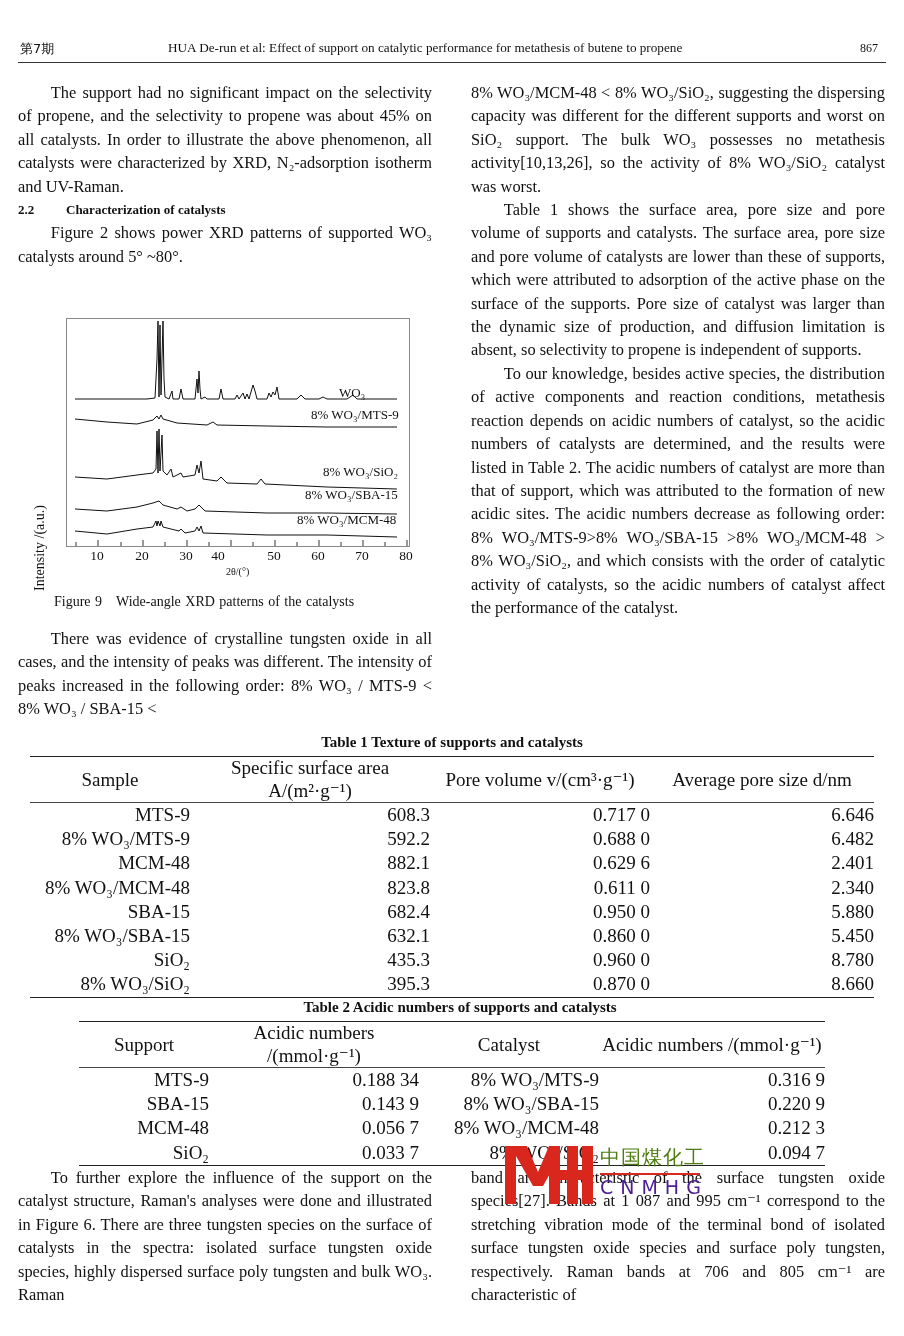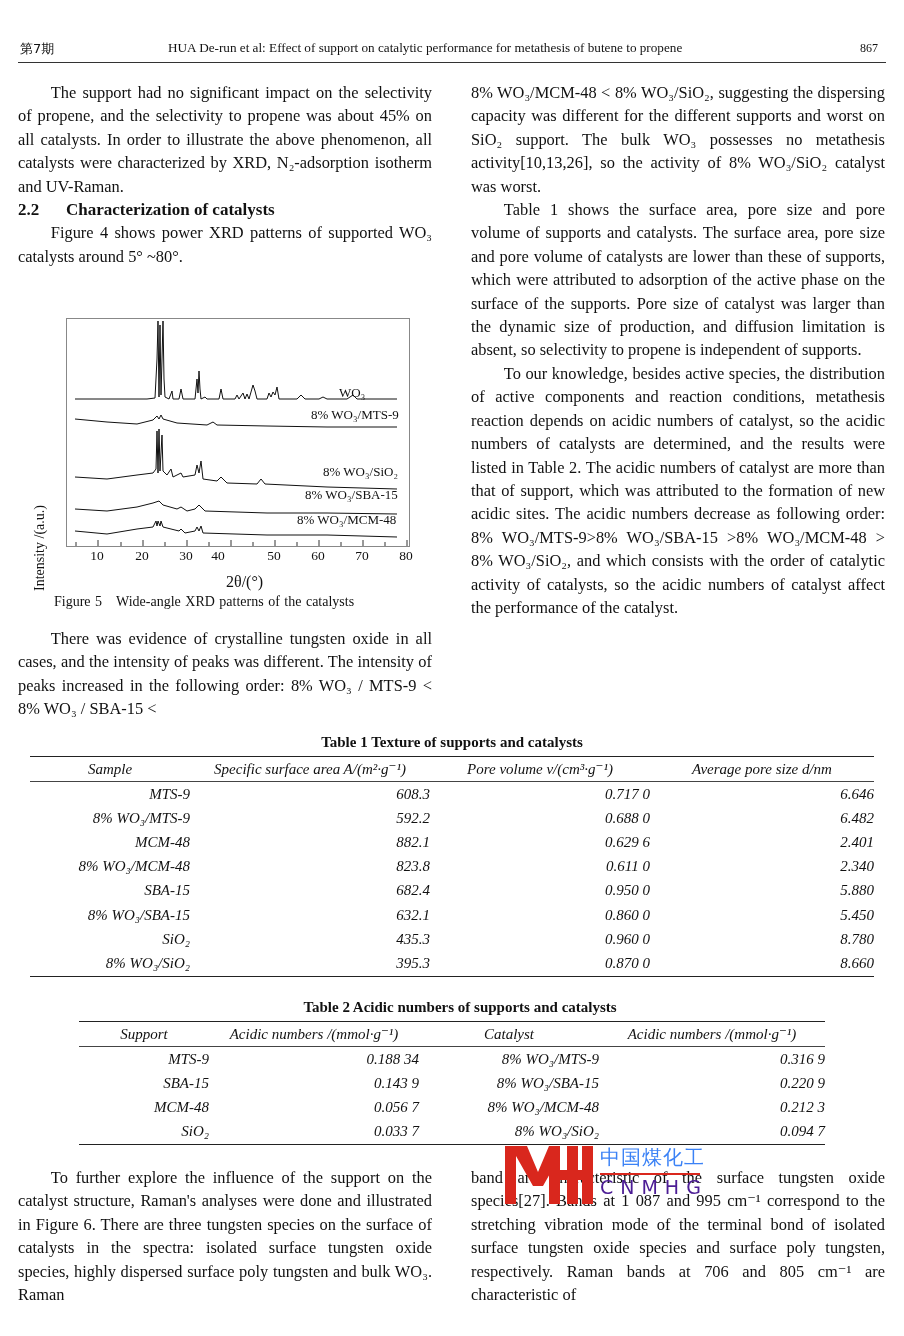--- a/index.html
+++ b/index.html
@@ -9,70 +9,70 @@
          border-bottom: 1px solid #333; font-size: 13px; }
   .running-head .issue { position: absolute; left: 2px; top: 4px; font-family: "DejaVu Sans", sans-serif; font-size: 13px; }
   .running-head .title { position: absolute; left: 150px; top: 4px; font-size: 13.2px; }
   .running-head .pageno { position: absolute; right: 8px; top: 5px; font-size: 12px; }
 
   .col { position: absolute; font-size: 16.4px; line-height: 23.4px; text-align: justify; }
   .col-left { left: 18px; width: 414px; top: 81px; }
   .col-right { left: 471px; width: 414px; top: 81px; }
   .col p { margin: 0; }
   .indent { text-indent: 2em; }
-  .section-head { font-weight: bold; font-size: 17px; margin: 0; }
+  .section-head { font-weight: bold; font-size: 13px; margin: 0; }
   .section-head .num { display: inline-block; width: 48px; }
 
   
   .figure { position: absolute; left: 36px; top: 316px; width: 380px; height: 290px; }
   .plot-frame { position: absolute; left: 30px; top: 2px; width: 342px; height: 227px;
          border: 1px solid #888; background: #fff; }
   .plot-svg { position: absolute; left: 0; top: 0; }
   .y-label { position: absolute; left: -4px; top: 110px; transform: rotate(-90deg);
          transform-origin: left top; font-size: 14px; white-space: nowrap; }
   .y-label-wrap { position: absolute; left: 0; top: 165px; width: 20px; }
   .x-ticks { position: absolute; left: 30px; top: 232px; width: 342px; height: 18px; font-size: 13.5px; }
   .x-ticks span { position: absolute; transform: translateX(-50%); }
-  .x-label { position: absolute; left: 190px; top: 257px; font-size: 16px; }
+  .x-label { position: absolute; left: 190px; top: 250px; font-size: 10px; }
   .series-label { position: absolute; font-size: 13px; white-space: nowrap; }
   .fig-caption { position: absolute; left: 54px; top: 594px; font-size: 14px; word-spacing: 1px; }
   .fig-caption .num { margin-right: 14px; }
 
   
   .table-title { position: absolute; font-weight: bold; font-size: 15px; text-align: center; }
-  table { border-collapse: collapse; font-size: 15px; position: absolute; font-style: italic; }
+  table { border-collapse: collapse; font-size: 19px; position: absolute; }
   table th { font-weight: normal; padding: 0; height: 24px; }
   table td { padding: 0; text-align: right; height: 24.2px; }
   .t1 { left: 30px; top: 756px; width: 844px; border-top: 1.5px solid #222; border-bottom: 1.5px solid #222; }
   .t1 thead tr { border-bottom: 1px solid #444; }
   .t2 { left: 79px; top: 1021px; width: 746px; border-top: 1.5px solid #222; border-bottom: 1.5px solid #222; }
   .t2 thead tr { border-bottom: 1px solid #444; }
 
   
   .watermark { position: absolute; left: 505px; top: 1142px; width: 210px; height: 64px; }
   .wm-mark { position: absolute; left: 0; top: 4px; width: 88px; height: 58px; }
-  .wm-cn { position: absolute; left: 95px; top: 2px; font-family: "DejaVu Sans", sans-serif; font-size: 20px; color: #3b82f6; letter-spacing: 1px; }
+  .wm-cn { position: absolute; left: 95px; top: 2px; font-family: "DejaVu Sans", sans-serif; font-size: 20px; color: #4d7c0f; letter-spacing: 1px; }
   .wm-line { position: absolute; left: 95px; top: 31px; width: 100px; height: 2px; background: #d9271d; }
   .wm-en { position: absolute; left: 95px; top: 34px; font-family: "DejaVu Sans", sans-serif; font-size: 19px; color: #4c1d95; letter-spacing: 7px; }
 </style>
 </head>
 <body>
 
 <div class="running-head">
   <span class="issue">第7期</span>
   <span class="title">HUA De-run et al: Effect of support on catalytic performance for metathesis of butene to propene</span>
   <span class="pageno">867</span>
 </div>
 
 <div class="col col-left">
   <p class="indent">The support had no significant impact on the selectivity of propene, and the selectivity to propene was about 45% on all catalysts. In order to illustrate the above phenomenon, all catalysts were characterized by XRD, N₂-adsorption isotherm and UV-Raman.</p>
   <p class="section-head">
     <span class="num">2.2</span><span>Characterization of catalysts</span>
   </p>
-  <p class="indent">Figure 4 shows power XRD patterns of supported WO₃ catalysts around 5° ~80°.</p>
+  <p class="indent">Figure 2 shows power XRD patterns of supported WO₃ catalysts around 5° ~80°.</p>
 </div>
 
 <div class="figure">
   <div class="y-label-wrap">
     <div class="y-label">Intensity /(a.u.)</div>
   </div>
   <div class="plot-frame">
     <svg class="plot-svg" width="342" height="227" viewBox="0 0 342 227">
       <g fill="none" stroke="#111" stroke-width="1">
 
@@ -117,21 +117,21 @@
     <span style="left:120px">30</span>
     <span style="left:152px">40</span>
     <span style="left:208px">50</span>
     <span style="left:252px">60</span>
     <span style="left:296px">70</span>
     <span style="left:340px">80</span>
   </div>
   <div class="x-label">2θ/(°)</div>
 </div>
 <div class="fig-caption">
-  <span class="num">Figure 5</span><span>Wide-angle XRD patterns of the catalysts</span>
+  <span class="num">Figure 9</span><span>Wide-angle XRD patterns of the catalysts</span>
 </div>
 
 <div class="col" style="left:18px; width:414px; top:627px;">
   <p class="indent">There was evidence of crystalline tungsten oxide in all cases, and the intensity of peaks was different. The intensity of peaks increased in the following order: 8% WO₃ / MTS-9 &lt; 8% WO₃ / SBA-15 &lt;</p>
 </div>
 
 <div class="col col-right">
   <p>8% WO₃/MCM-48 &lt; 8% WO₃/SiO₂, suggesting the dispersing capacity was different for the different supports and worst on SiO₂ support. The bulk WO₃ possesses no metathesis activity[10,13,26], so the activity of 8% WO₃/SiO₂ catalyst was worst.</p>
   <p class="indent">Table 1 shows the surface area, pore size and pore volume of supports and catalysts. The surface area, pore size and pore volume of catalysts are lower than these of supports, which were attributed to adsorption of the active phase on the surface of the supports. Pore size of catalyst was larger than the dynamic size of production, and diffusion limitation is absent, so selectivity to propene is independent of supports.</p>
   <p class="indent">To our knowledge, besides active species, the distribution of active components and reaction conditions, metathesis reaction depends on acidic numbers of catalyst, so the acidic numbers of catalysts are determined, and the results were listed in Table 2. The acidic numbers of catalyst are more than that of support, which was attributed to the formation of new acidic sites. The acidic numbers decrease as following order: 8% WO₃/MTS-9&gt;8% WO₃/SBA-15 &gt;8% WO₃/MCM-48 &gt; 8% WO₃/SiO₂, and which consists with the order of catalytic activity of catalysts, so the acidic numbers of catalyst affect the performance of the catalyst.</p>

